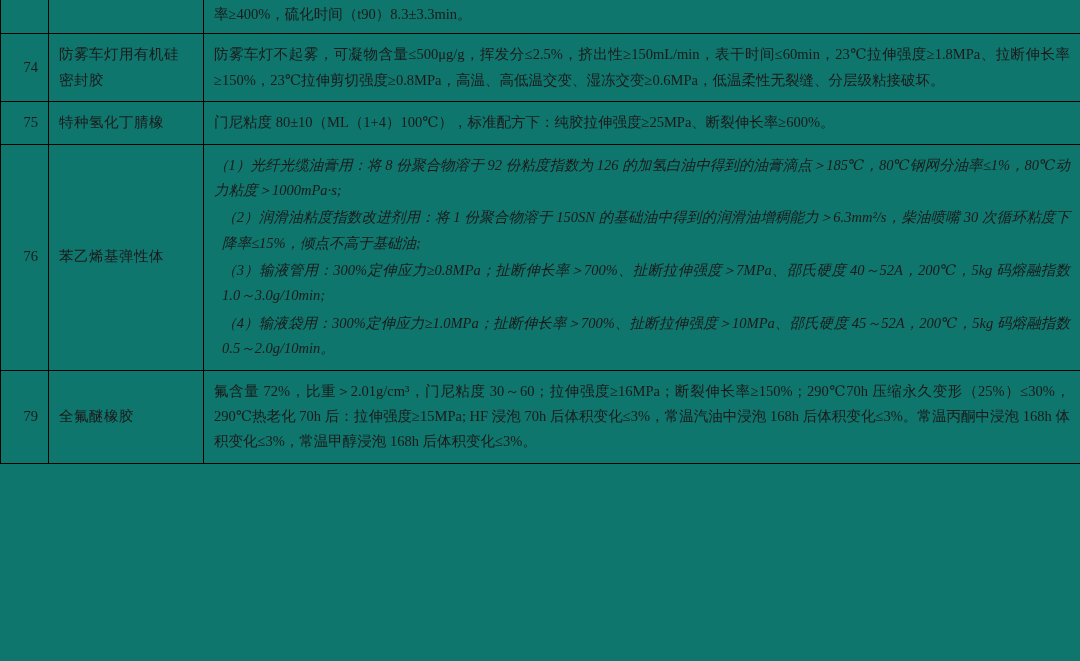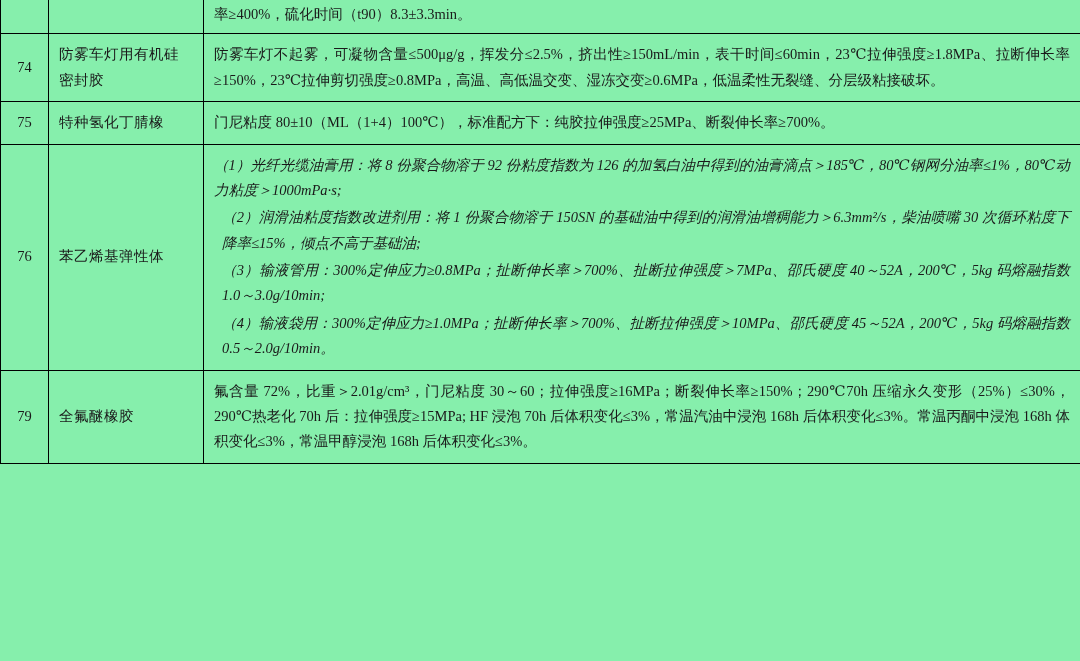--- a/index.html
+++ b/index.html
@@ -9,42 +9,42 @@
   }
   body {
     font-family: "Liberation Serif", "DejaVu Serif", serif;
     color: #1a1a1a;
   }
   .page {
     width: 1080px;
     height: 661px;
     position: relative;
     overflow: hidden;
-    background: #86efac;
+    background: #0f766e;
     box-sizing: border-box;
   }
   table.spec-table {
     border-collapse: collapse;
     width: 1080px;
     table-layout: fixed;
   }
   table.spec-table td {
     border: 1px solid #000000;
     vertical-align: middle;
     padding: 8px 10px;
     font-size: 14.5px;
     line-height: 1.75;
     box-sizing: border-box;
   }
   col.c-num { width: 48px; }
   col.c-name { width: 155px; }
   col.c-desc { width: 877px; }
 
   td.num {
-    text-align: center;
+    text-align: right;
     font-size: 15px;
     padding: 8px 2px;
   }
   td.name {
     text-align: left;
     padding-left: 14px;
     padding-right: 6px;
     letter-spacing: 0.5px;
   }
   td.desc {
@@ -94,21 +94,21 @@
         <td class="name">防雾车灯用有机硅密封胶</td>
         <td class="desc">
           <p>防雾车灯不起雾，可凝物含量≤500μg/g，挥发分≤2.5%，挤出性≥150mL/min，表干时间≤60min，23℃拉伸强度≥1.8MPa、拉断伸长率≥150%，23℃拉伸剪切强度≥0.8MPa，高温、高低温交变、湿冻交变≥0.6MPa，低温柔性无裂缝、分层级粘接破坏。</p>
         </td>
       </tr>
 
       <tr>
         <td class="num">75</td>
         <td class="name">特种氢化丁腈橡</td>
         <td class="desc">
-          <p>门尼粘度 80±10（ML（1+4）100℃），标准配方下：纯胶拉伸强度≥25MPa、断裂伸长率≥700%。</p>
+          <p>门尼粘度 80±10（ML（1+4）100℃），标准配方下：纯胶拉伸强度≥25MPa、断裂伸长率≥600%。</p>
         </td>
       </tr>
 
       <tr>
         <td class="num">76</td>
         <td class="name">苯乙烯基弹性体</td>
         <td class="desc tall">
           <p>（1）光纤光缆油膏用：将 8 份聚合物溶于 92 份粘度指数为 126 的加氢白油中得到的油膏滴点＞185℃，80℃钢网分油率≤1%，80℃动力粘度＞1000mPa·s;</p>
           <p>（2）润滑油粘度指数改进剂用：将 1 份聚合物溶于 150SN 的基础油中得到的润滑油增稠能力＞6.3mm²/s，柴油喷嘴 30 次循环粘度下降率≤15%，倾点不高于基础油;</p>
           <p>（3）输液管用：300%定伸应力≥0.8MPa；扯断伸长率＞700%、扯断拉伸强度＞7MPa、邵氏硬度 40～52A，200℃，5kg 码熔融指数 1.0～3.0g/10min;</p>

